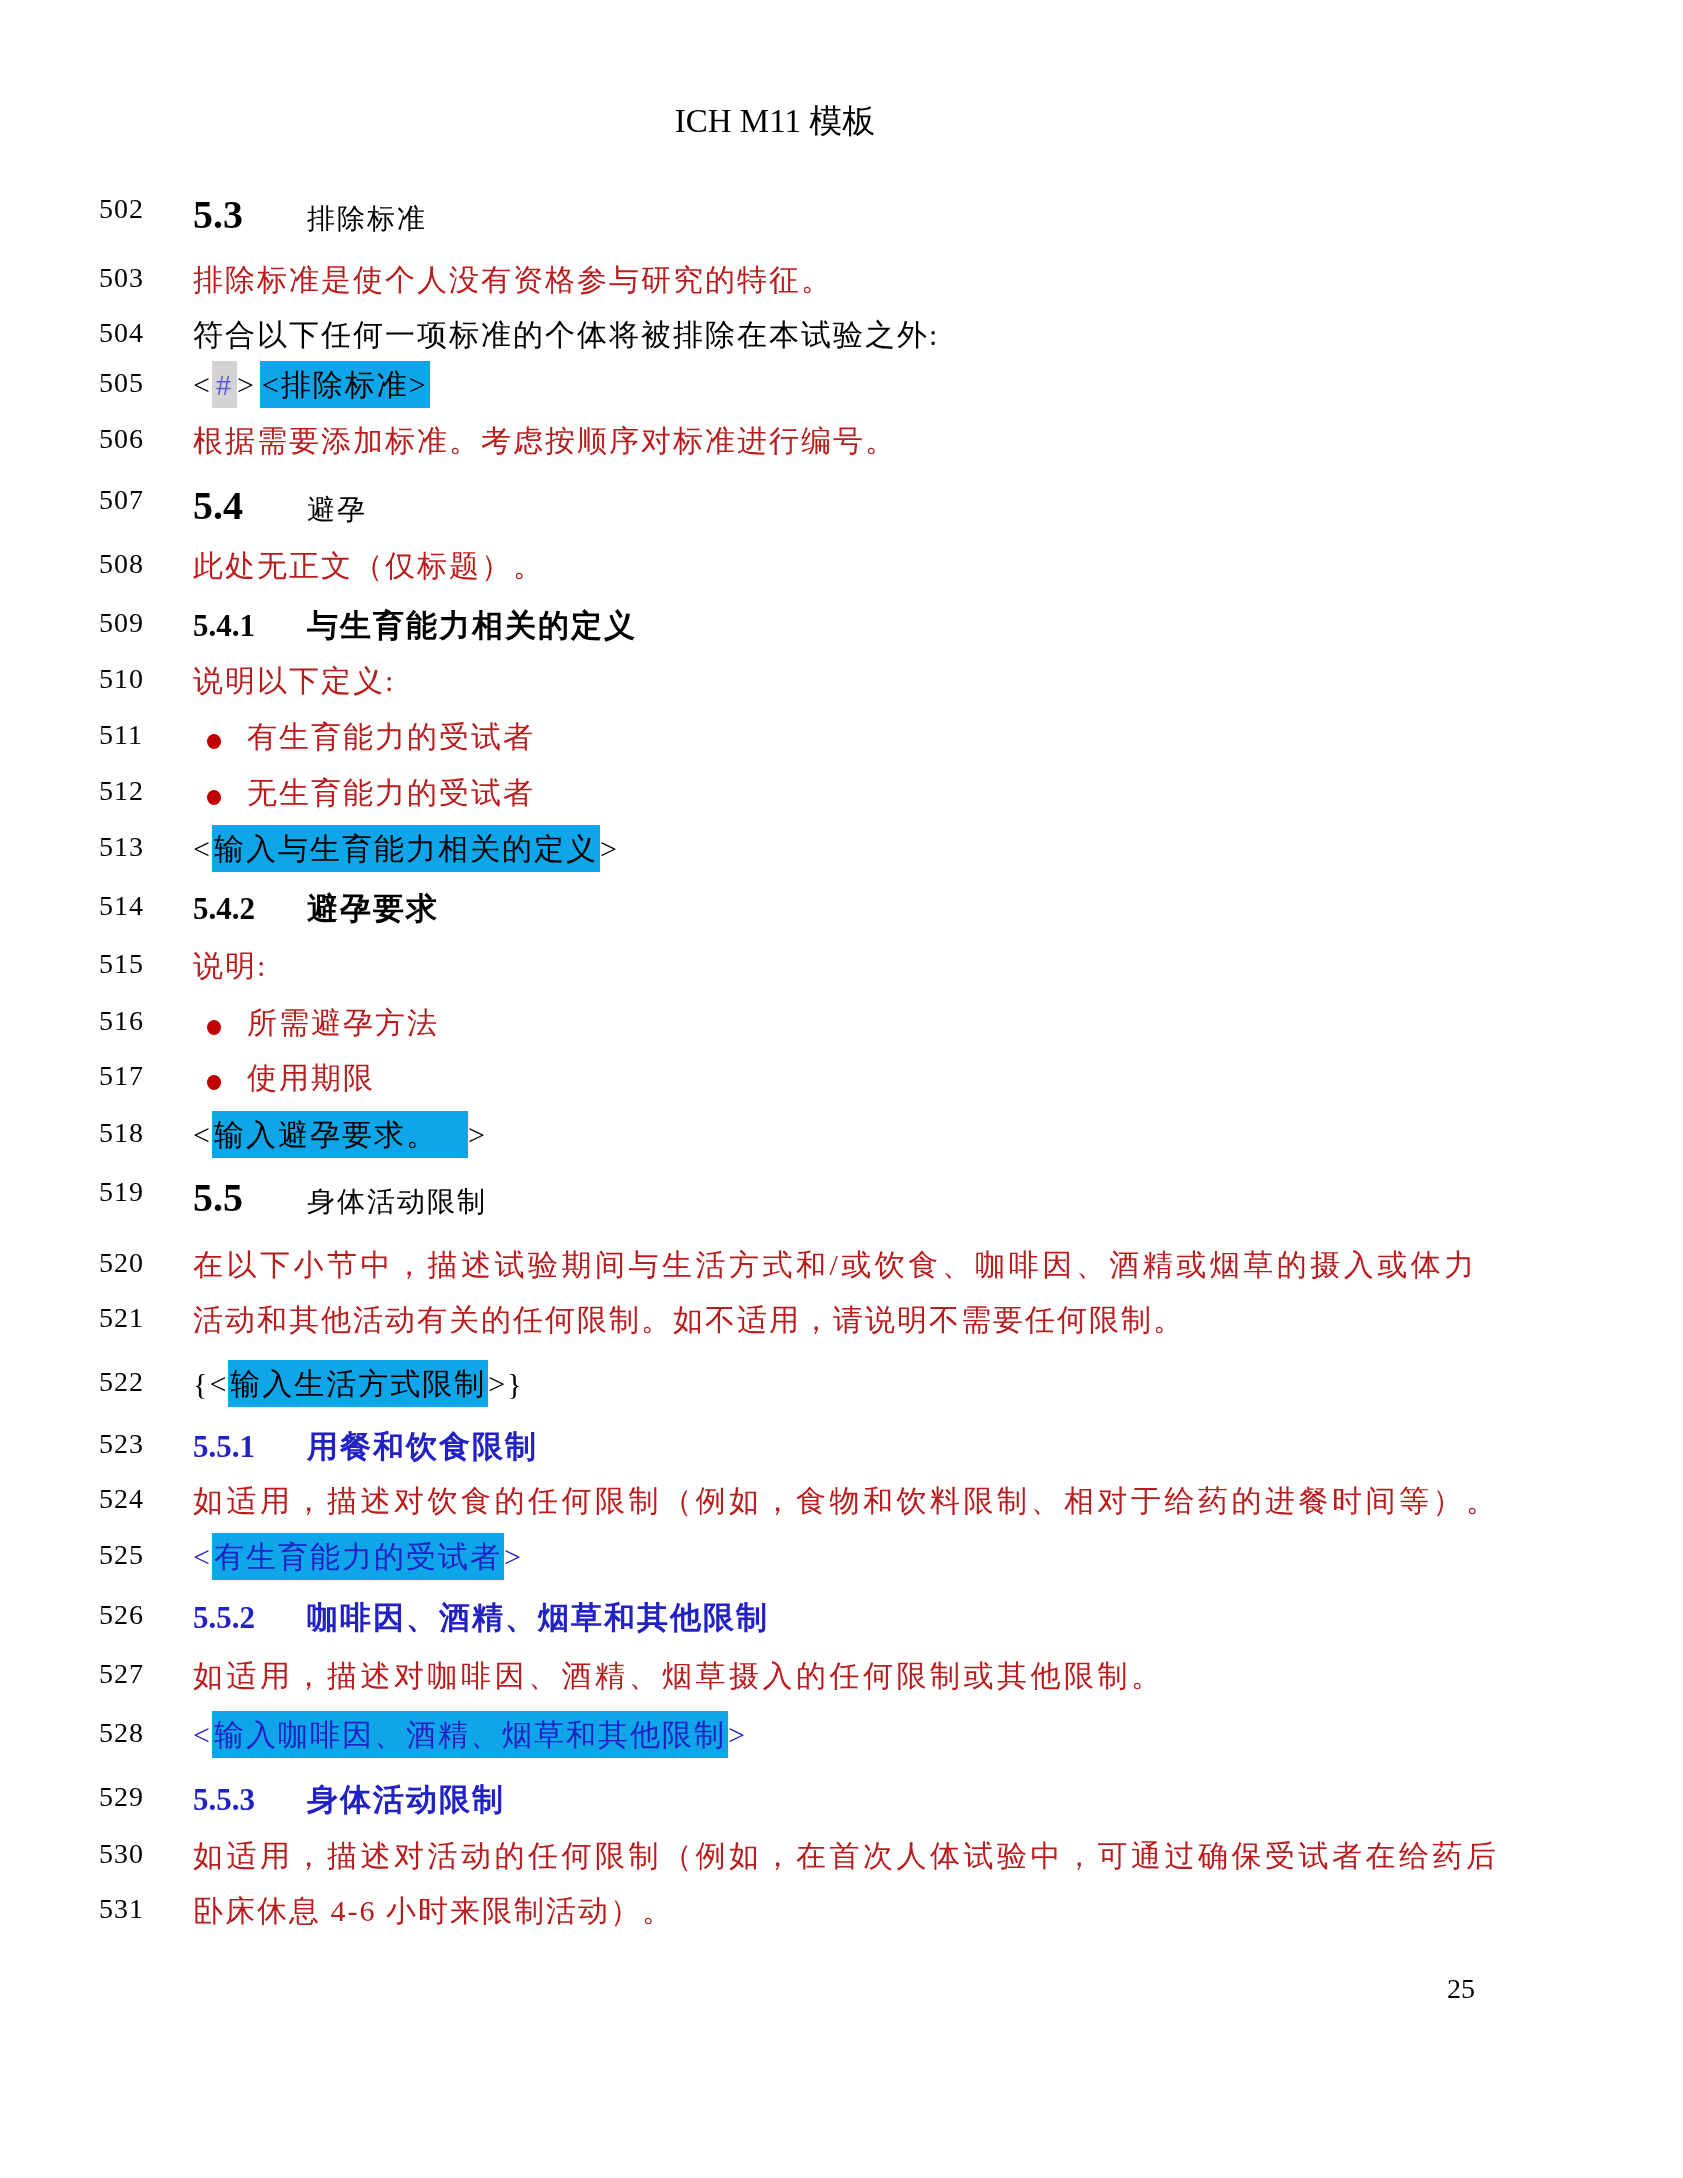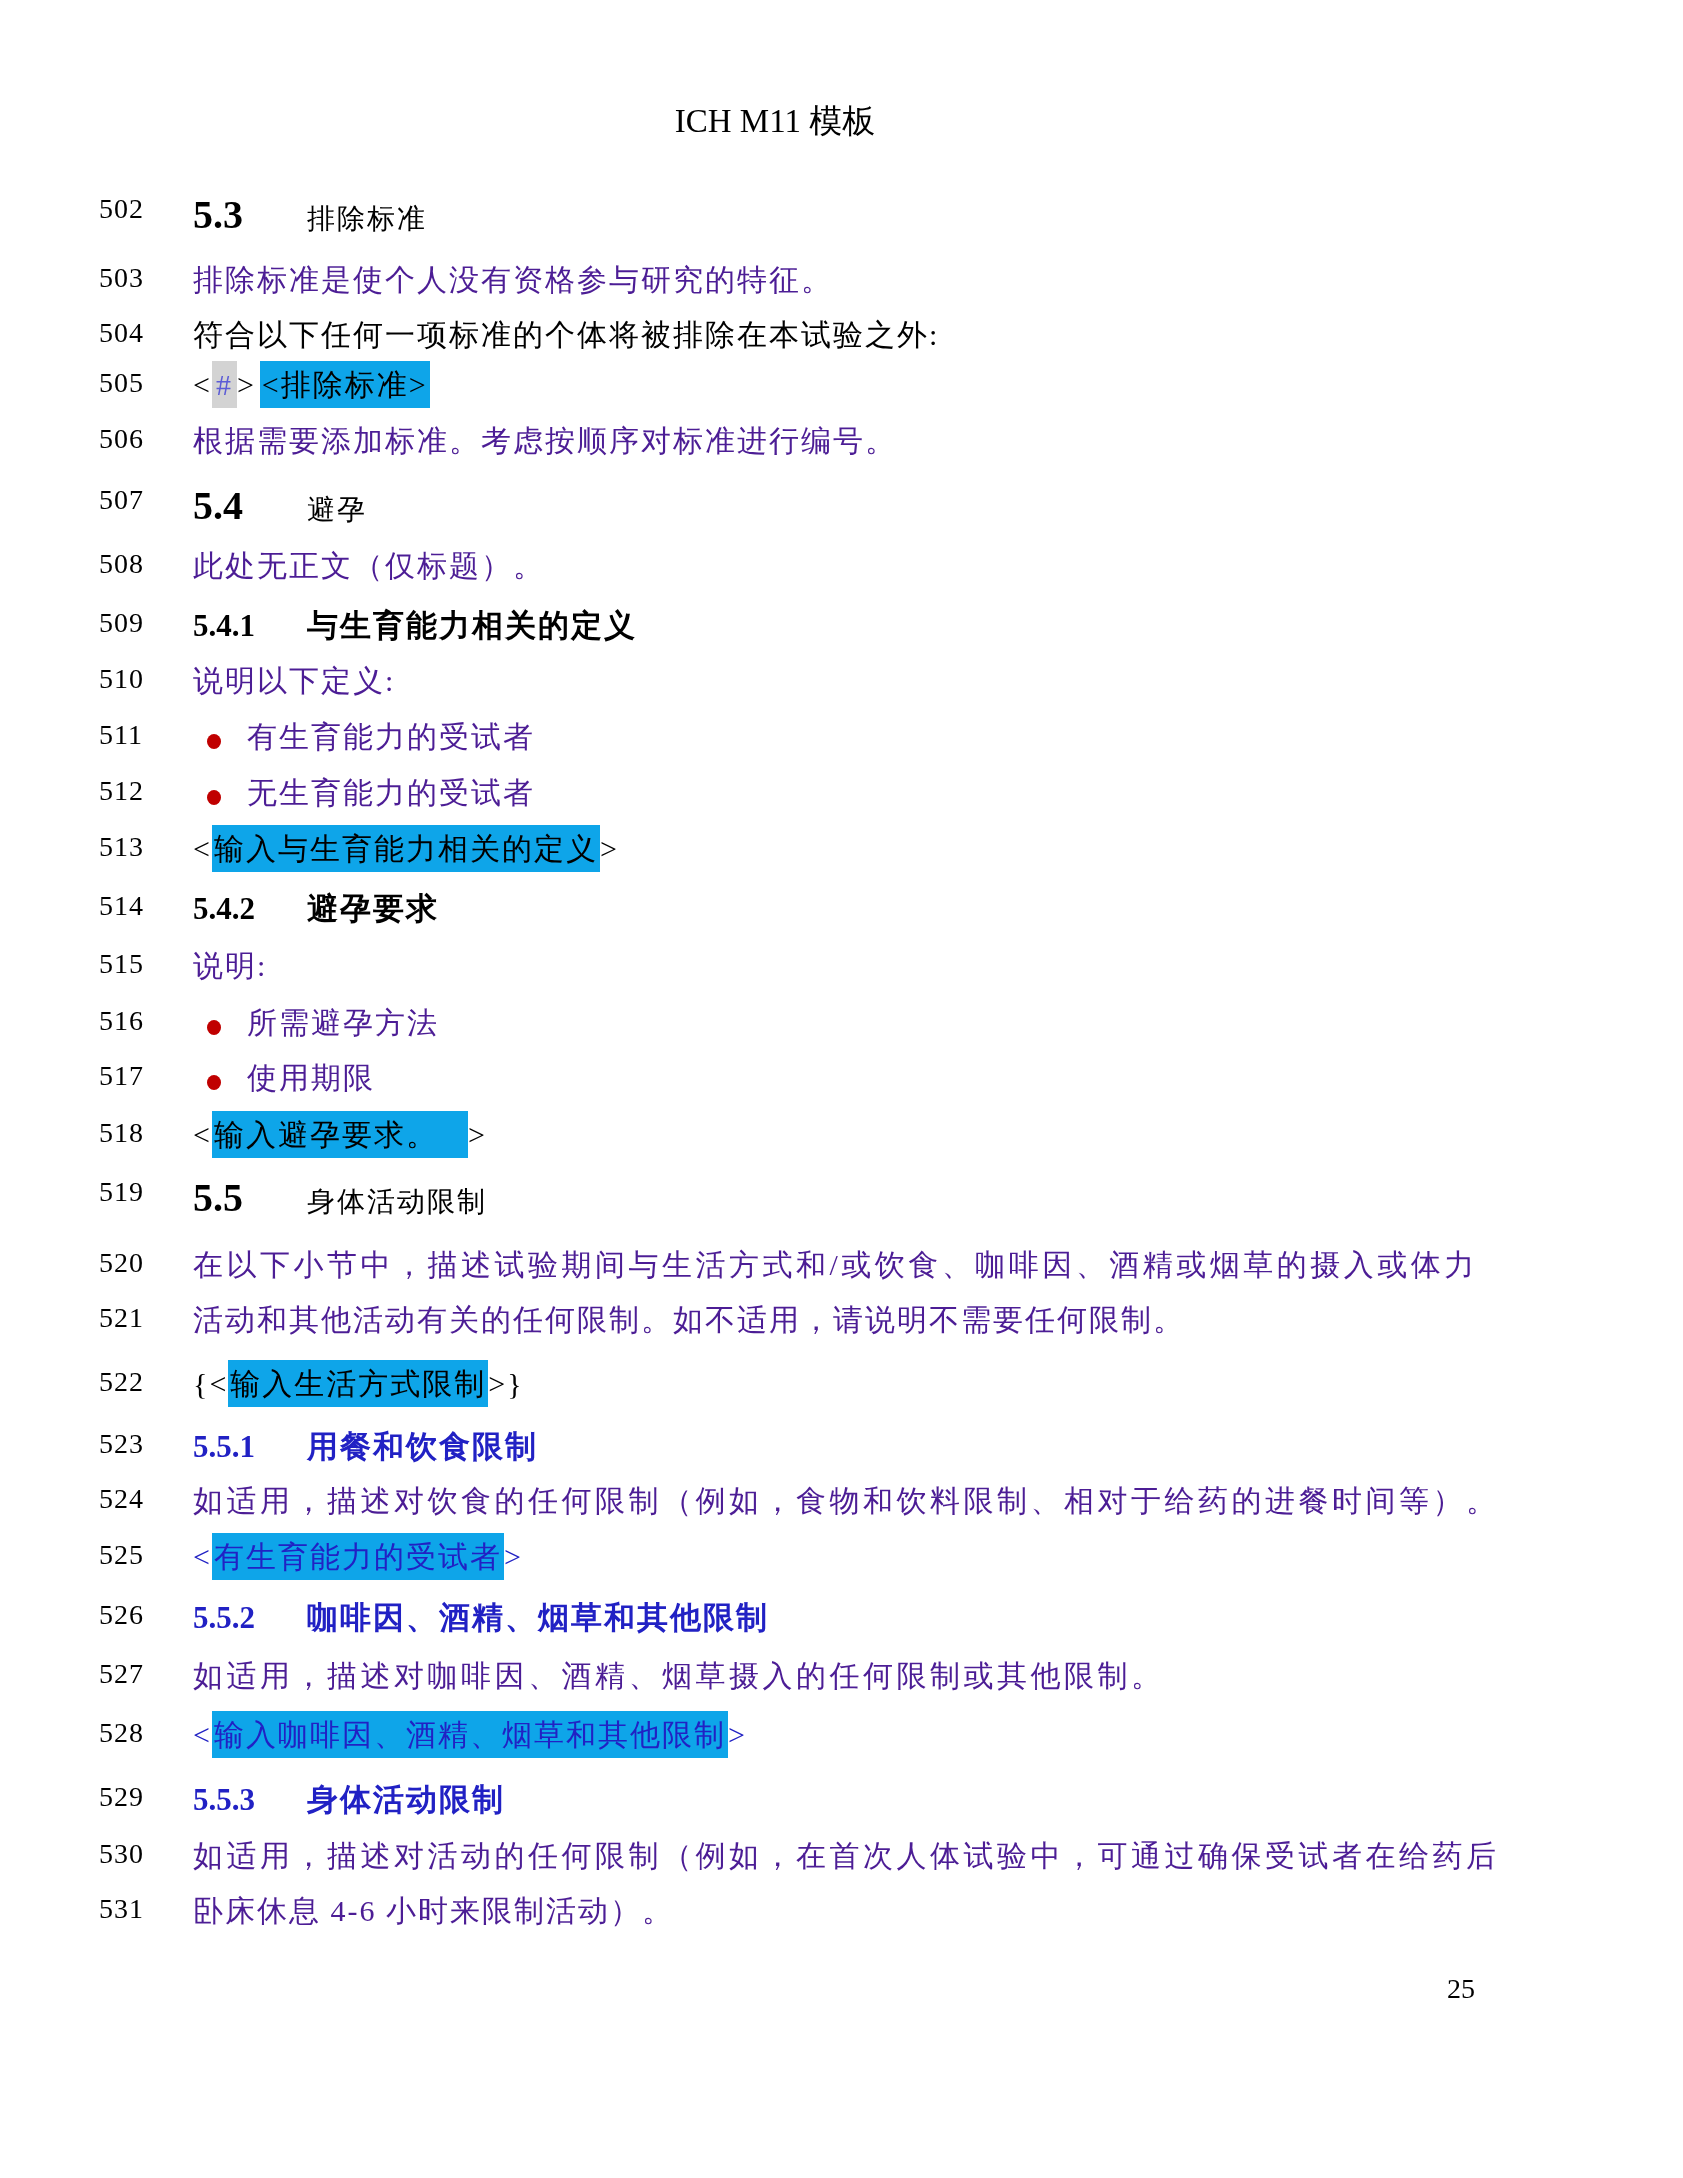--- a/index.html
+++ b/index.html
@@ -20,21 +20,21 @@
     position:absolute;left:99px;top:2px;
     font-size:28px;color:#000;letter-spacing:1px;
   }
   
   .h2 .sec{font-size:40px;font-weight:bold;display:inline-block;min-width:114px;}
   .h2 .sectitle{font-size:28px;font-weight:normal;letter-spacing:2px;}
   
   .h3 .sec{font-size:31px;font-weight:bold;display:inline-block;min-width:114px;}
   .h3 .sectitle{font-size:31px;font-weight:bold;letter-spacing:2px;}
   .h3.blue .sec,.h3.blue .sectitle{color:#2121c4;}
-  .red{font-size:30px;color:#4c1d95;letter-spacing:2px;}
+  .red{font-size:30px;color:#b91c1c;letter-spacing:2px;}
   .blk{font-size:30px;color:#000;letter-spacing:2px;}
   .wide{letter-spacing:3.5px;text-align:right;}
   .bullet{
     display:inline-block;width:14px;height:15px;border-radius:50%;
     background:#c00000;margin:0 26px 4px 14px;vertical-align:middle;
   }
   .hl{background:#0ea5e9;padding:7px 2px;}
   .hl-sp{padding-right:30px;}
   .hash{color:#5b5bd6;background:#d3d3d3;padding:7px 4px;}
   .bluetxt{color:#2121c4;}

